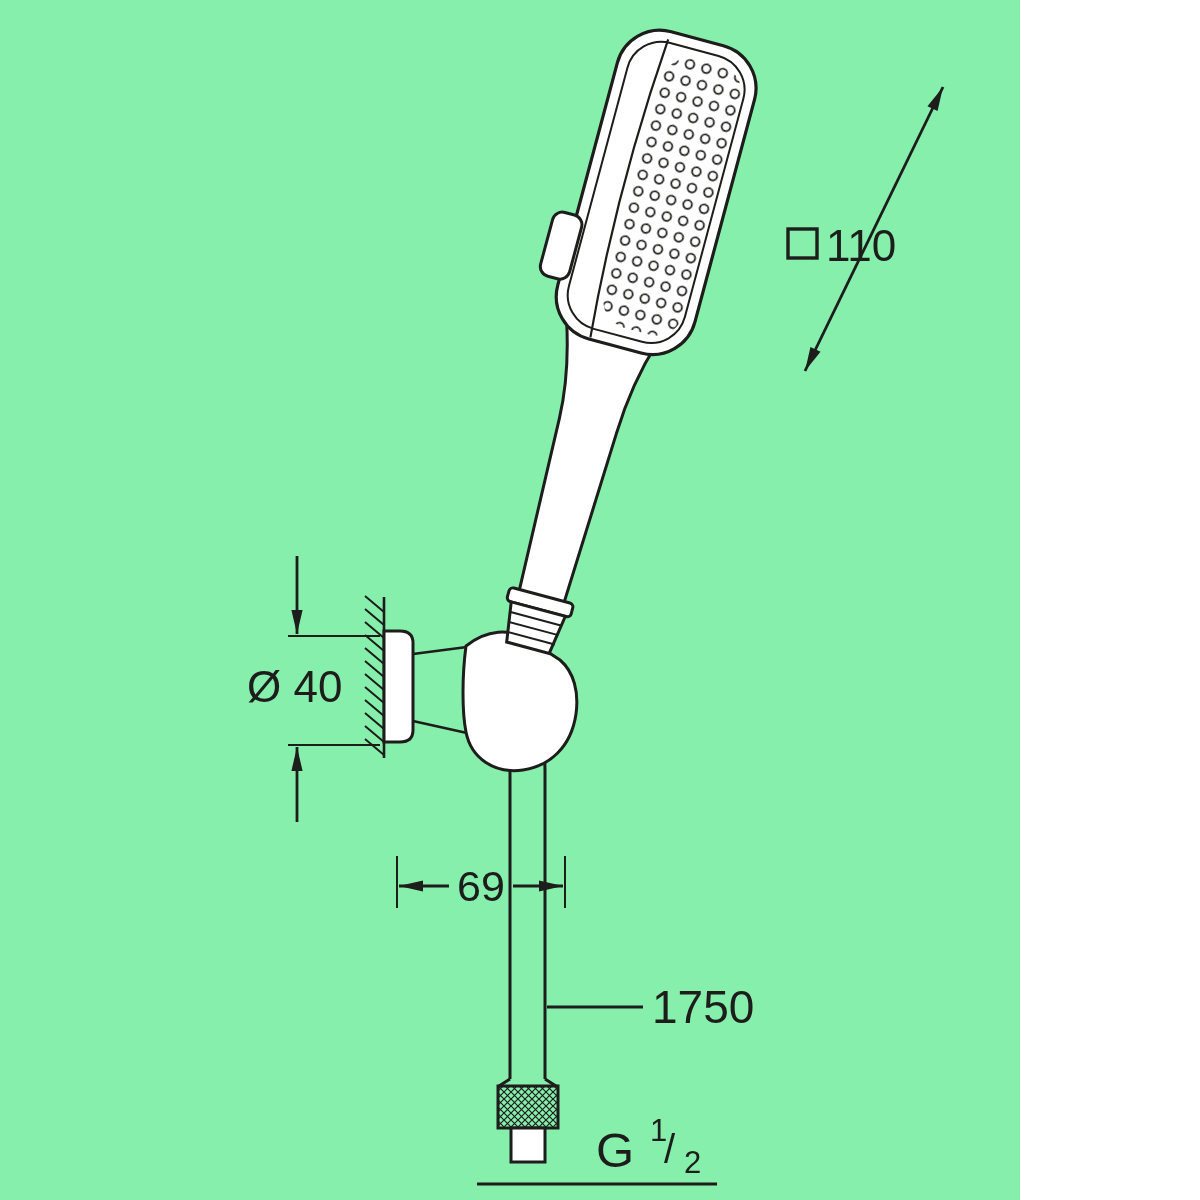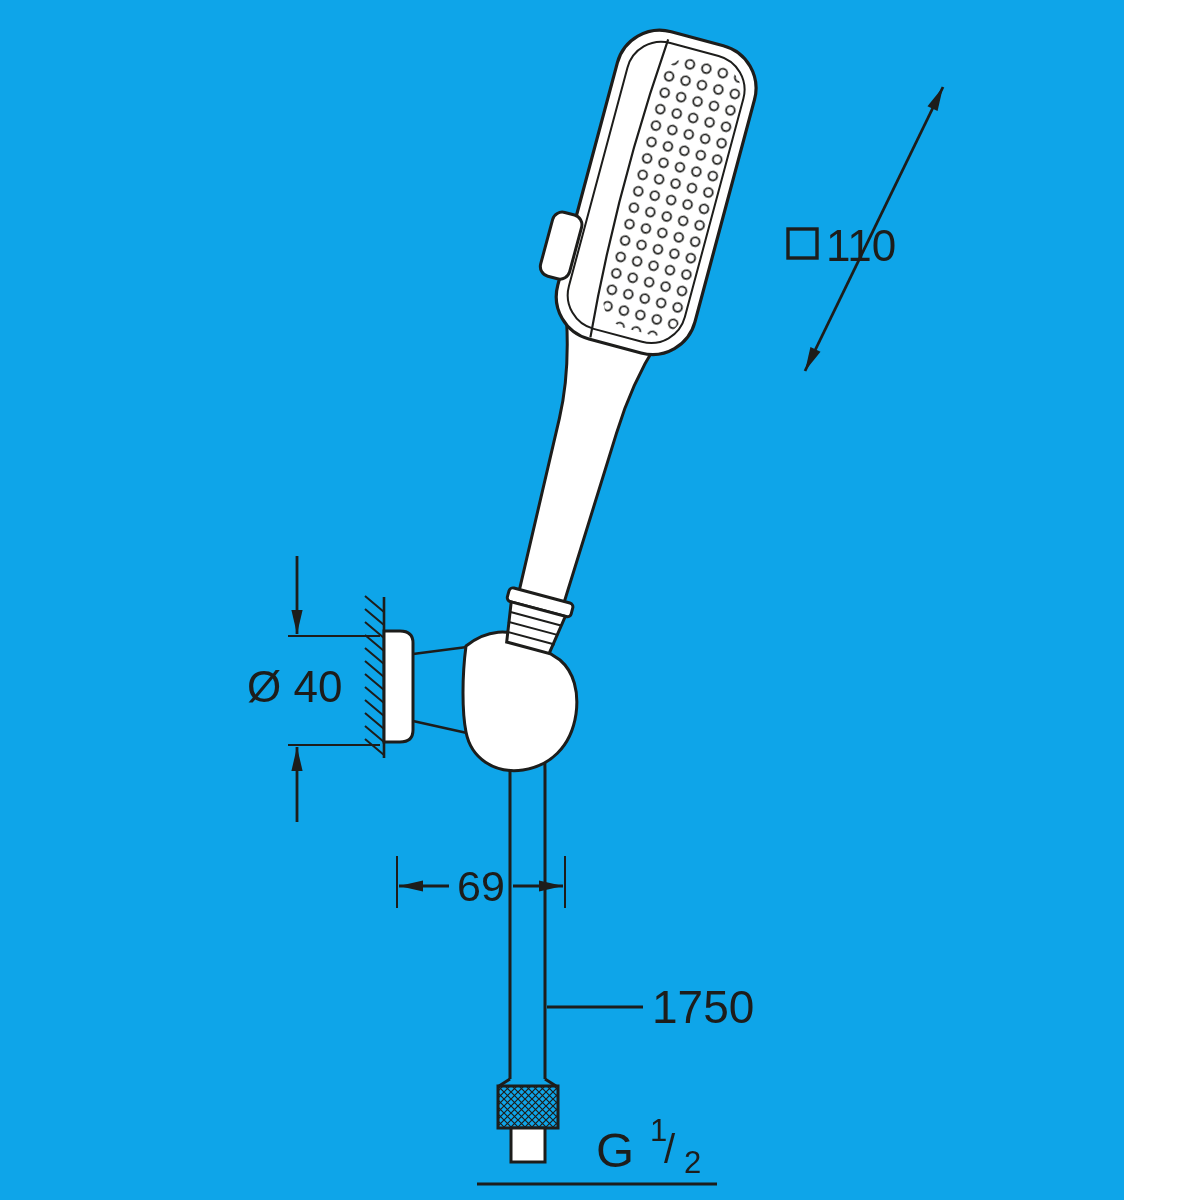--- a/index.html
+++ b/index.html
@@ -1,17 +1,17 @@
 <!DOCTYPE html>
 <html style="--line: #1d1d1b;"><head>
 <meta charset="utf-8">
 <style>
   :root { --line: #1d1d1b; }
   html, body { margin: 0; padding: 0; background: #ffffff; }
-  .stage { width: 1124px; height: 1200px; position: relative; background: #0ea5e9; overflow: hidden; }
+  .stage { width: 1020px; height: 1200px; position: relative; background: #86efac; overflow: hidden; }
   svg text { font-family: "Liberation Sans", "DejaVu Sans", sans-serif; fill: var(--line); }
   .s { stroke: var(--line); fill: none; }
   .w { stroke: var(--line); fill: #ffffff; }
 </style>
 </head>
 <body style="background: rgb(255, 255, 255);">
 
 <div class="stage">
 <svg width="1200" height="1200" viewBox="0 0 1200 1200">
   <defs>

